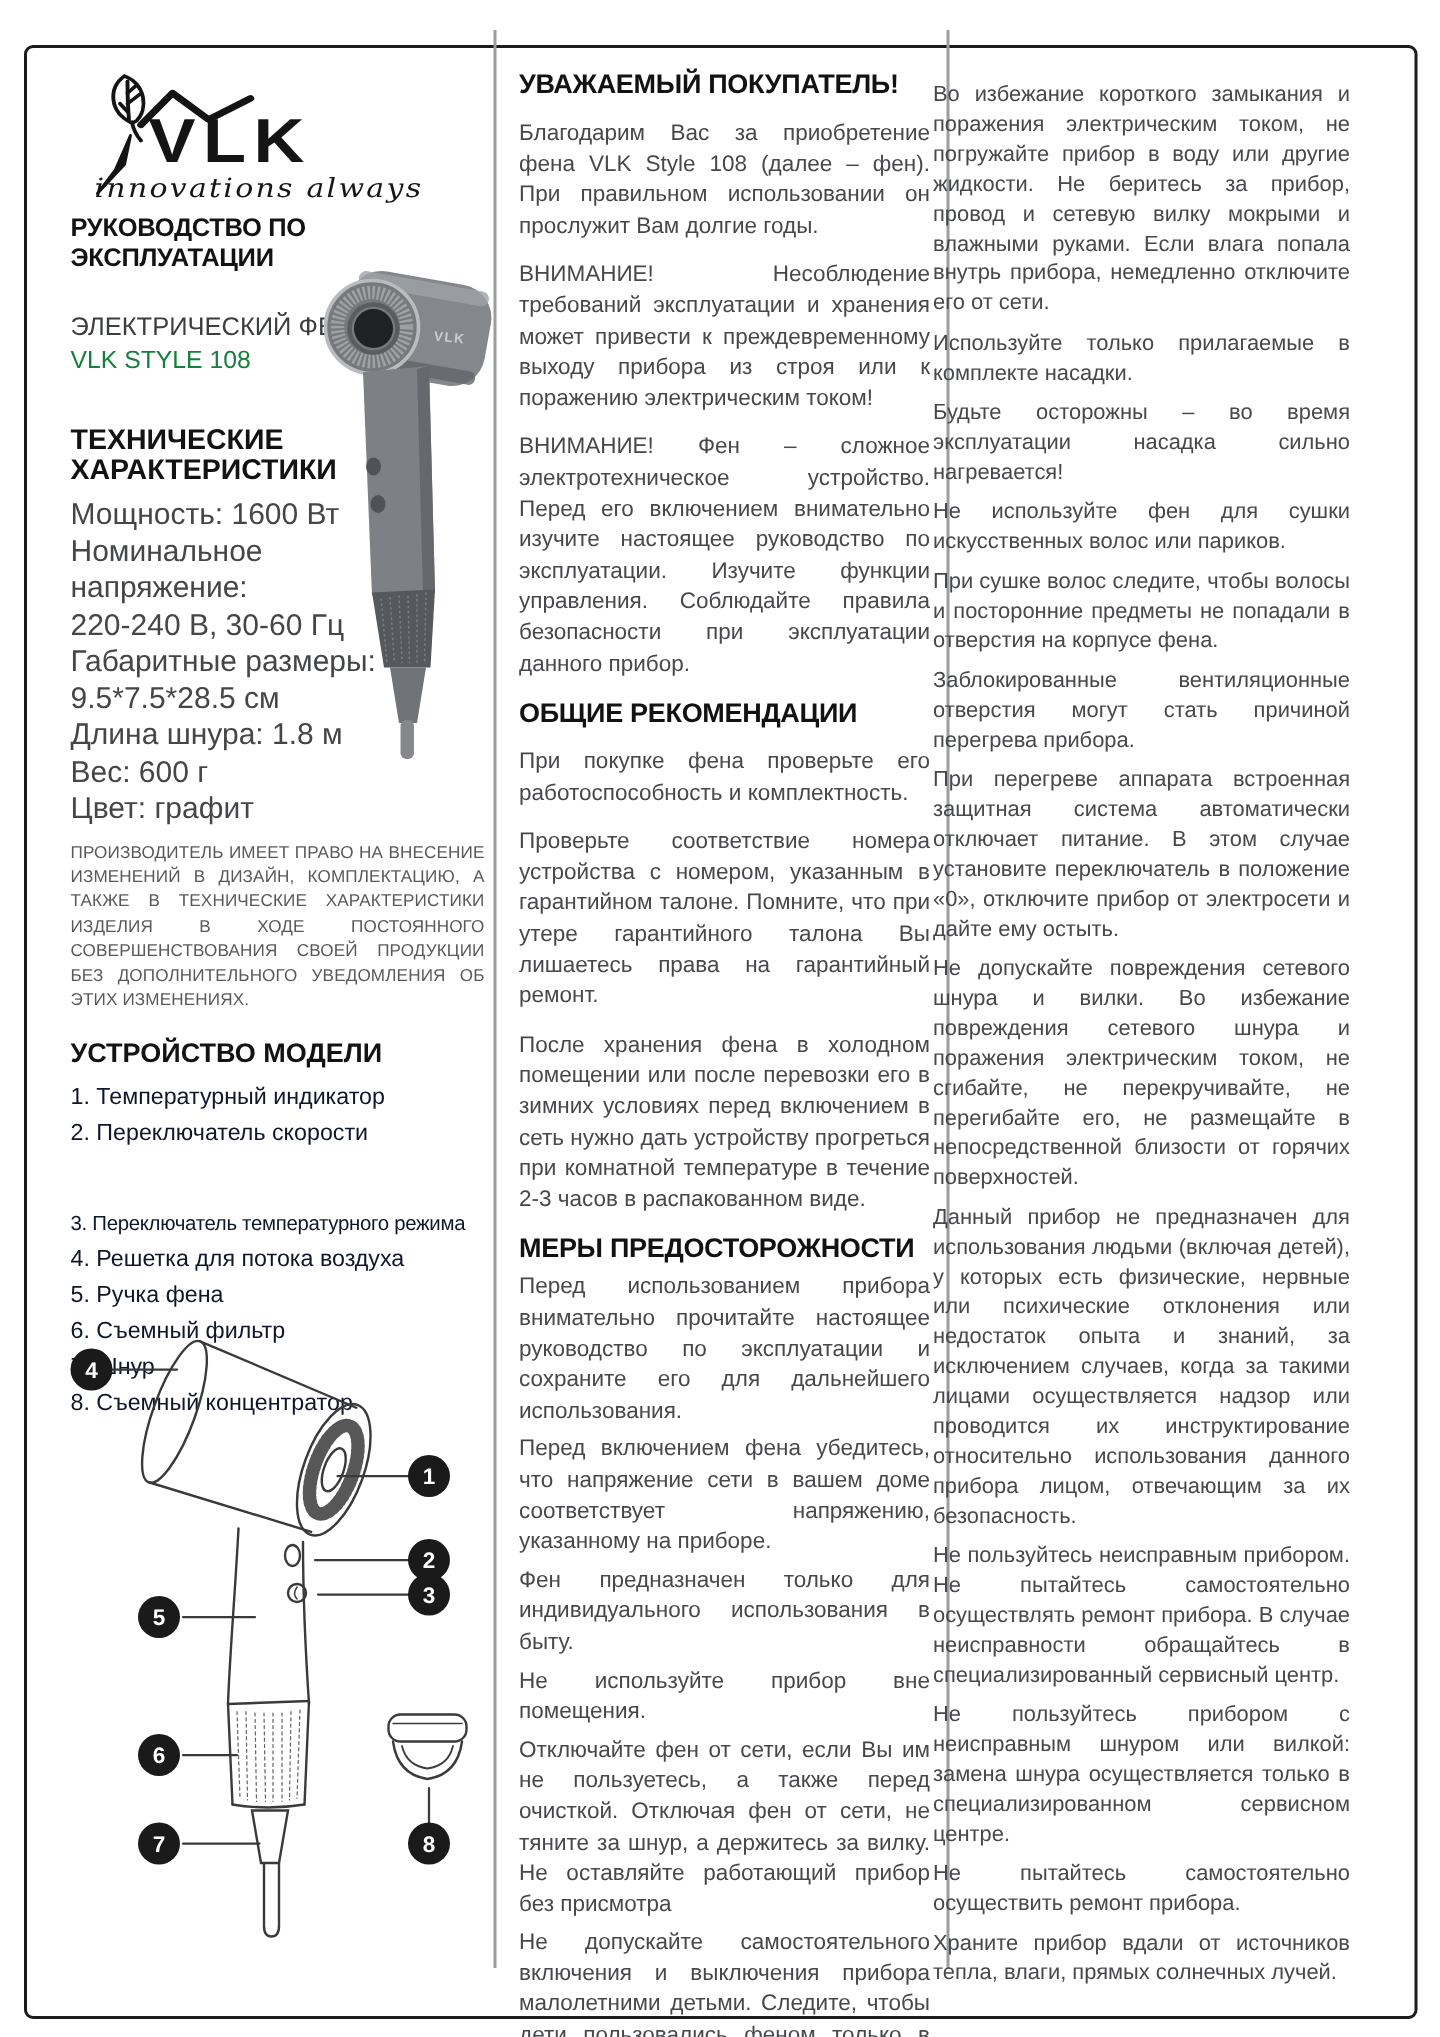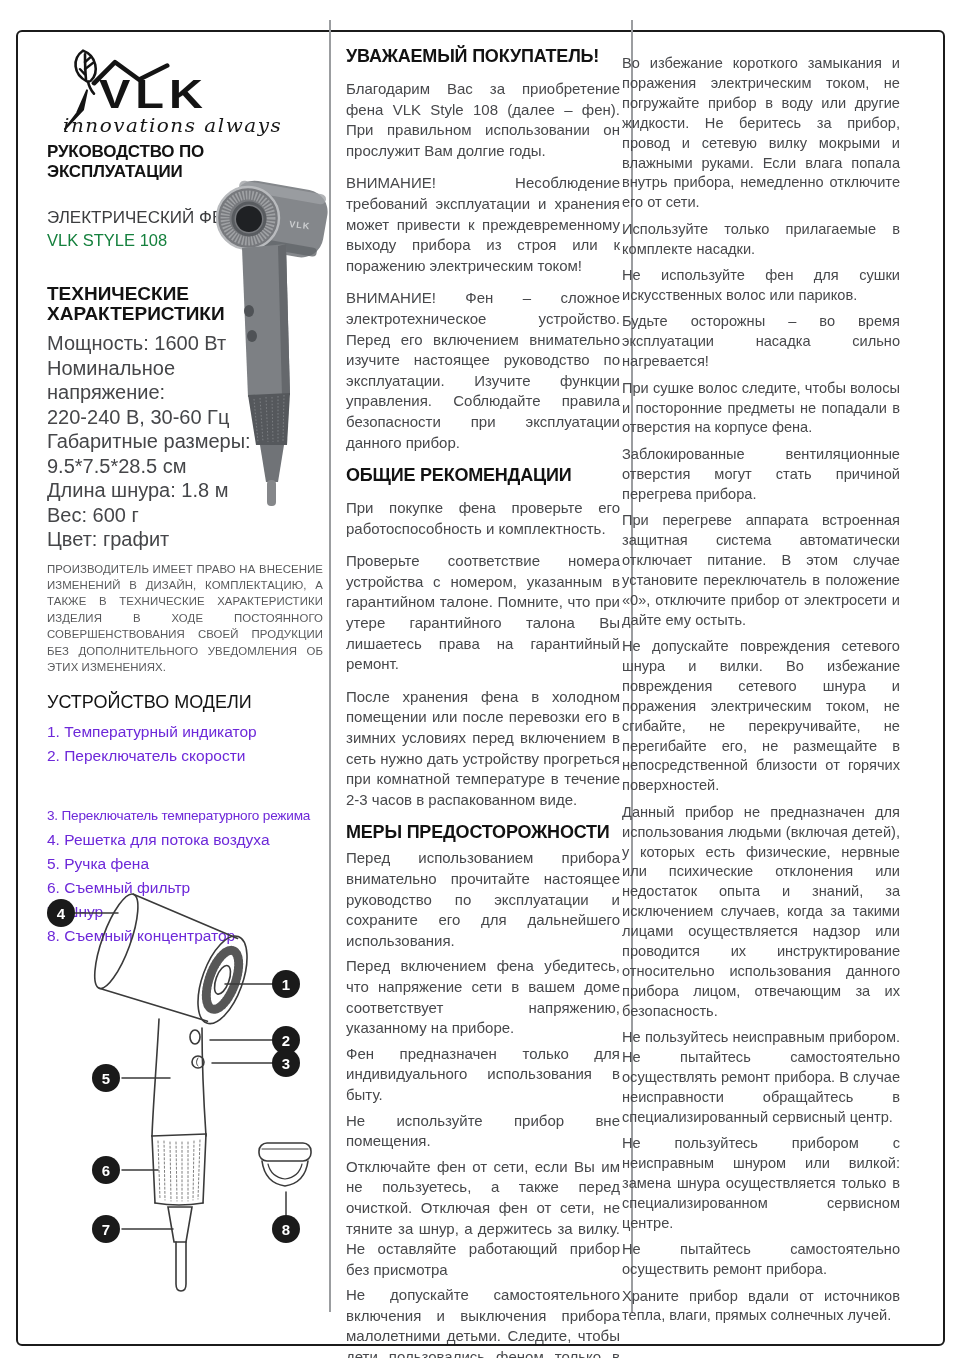--- a/index.html
+++ b/index.html
@@ -21,23 +21,23 @@
 
   
   .logo-svg { display:block; margin-top:18px; }
   .doc-title { font-size:17px; font-weight:800; color:#131313; margin-top:6px; letter-spacing:-0.2px; }
   .prod-type  { font-size:17px; color:#3c3d3f; margin-top:26px; }
   .prod-model { font-size:16.5px; font-weight:400; color:#15803d; margin-top:3px; }
   .spec-head  { font-size:19px; font-weight:800; color:#131313; line-height:20px; margin-top:34px; width:210px; }
   .spec-list  { margin-top:7px; }
   .spec-list p { margin:0; font-size:20px; color:#454649; line-height:24.5px; }
   .disclaimer { font-size:11.4px; color:#58595b; line-height:16.4px; text-align:justify; margin-top:9px; letter-spacing:0.1px; width:276px; }
-  .device-head { font-size:18px; font-weight:400; color:#131313; margin-top:17px; }
+  .device-head { font-size:18px; font-weight:700; color:#131313; margin-top:17px; }
   .device-list { margin-top:7px; }
-  .device-list p { margin:0; font-size:15.5px; color:#6d28d9; line-height:24px; }
+  .device-list p { margin:0; font-size:15.5px; color:#0f172a; line-height:24px; }
   .device-list p:nth-of-type(3) { font-size:13.6px; letter-spacing:-0.2px; white-space:nowrap;margin-top:36px; }
 
   .product-photo { position:absolute; left:212px; top:178px; }
   .device-diagram { position:absolute; left:30px; top:878px; }
 
   
   .h { font-size:18px; font-weight:800; color:#121212; margin:0 0 12px 0; letter-spacing:-0.2px; }
   .h.mid { margin-top:11px; }
   .h.tight { margin-bottom:5px; }
   .col2 .para p { margin:0 0 12px 0; font-size:15px; line-height:20.6px; color:#47484b; text-align:justify; }
@@ -262,22 +262,22 @@
       <p>Отключайте фен от сети, если Вы им не пользуетесь, а также перед очисткой. Отключая фен от сети, не тяните за шнур, а держитесь за вилку. Не оставляйте работающий прибор без присмотра</p>
       <p>Не допускайте самостоятельного включения и выключения прибора малолетними детьми. Следите, чтобы дети пользовались феном только в присутствии взрослых.</p>
     </div>
 </div>
 
 <div class="col col3">
   <div class="para">
 
   <p>Во избежание короткого замыкания и поражения электрическим током, не погружайте прибор в воду или другие жидкости. Не беритесь за прибор, провод и сетевую вилку мокрыми и влажными руками. Если влага попала внутрь прибора, немедленно отключите его от сети.</p>
       <p>Используйте только прилагаемые в комплекте насадки.</p>
+      <p>Будьте осторожны – во время эксплуатации насадка сильно нагревается!</p>
       <p>Не используйте фен для сушки искусственных волос или париков.</p>
-      <p>Будьте осторожны – во время эксплуатации насадка сильно нагревается!</p>
       <p>При сушке волос следите, чтобы волосы и посторонние предметы не попадали в отверстия на корпусе фена.</p>
       <p>Заблокированные вентиляционные отверстия могут стать причиной перегрева прибора.</p>
       <p>При перегреве аппарата встроенная защитная система автоматически отключает питание. В этом случае установите переключатель в положение «0», отключите прибор от электросети и дайте ему остыть.</p>
       <p>Не допускайте повреждения сетевого шнура и вилки. Во избежание повреждения сетевого шнура и поражения электрическим током, не сгибайте, не перекручивайте, не перегибайте его, не размещайте в непосредственной близости от горячих поверхностей.</p>
       <p>Данный прибор не предназначен для использования людьми (включая детей), у которых есть физические, нервные или психические отклонения или недостаток опыта и знаний, за исключением случаев, когда за такими лицами осуществляется надзор или проводится их инструктирование относительно использования данного прибора лицом, отвечающим за их безопасность.</p>
       <p>Не пользуйтесь неисправным прибором. Не пытайтесь самостоятельно осуществлять ремонт прибора. В случае неисправности обращайтесь в специализированный сервисный центр.</p>
       <p>Не пользуйтесь прибором с неисправным шнуром или вилкой: замена шнура осуществляется только в специализированном сервисном центре.</p>
       <p>Не пытайтесь самостоятельно осуществить ремонт прибора.</p>
       <p>Храните прибор вдали от источников тепла, влаги, прямых солнечных лучей.</p>
     </div>

